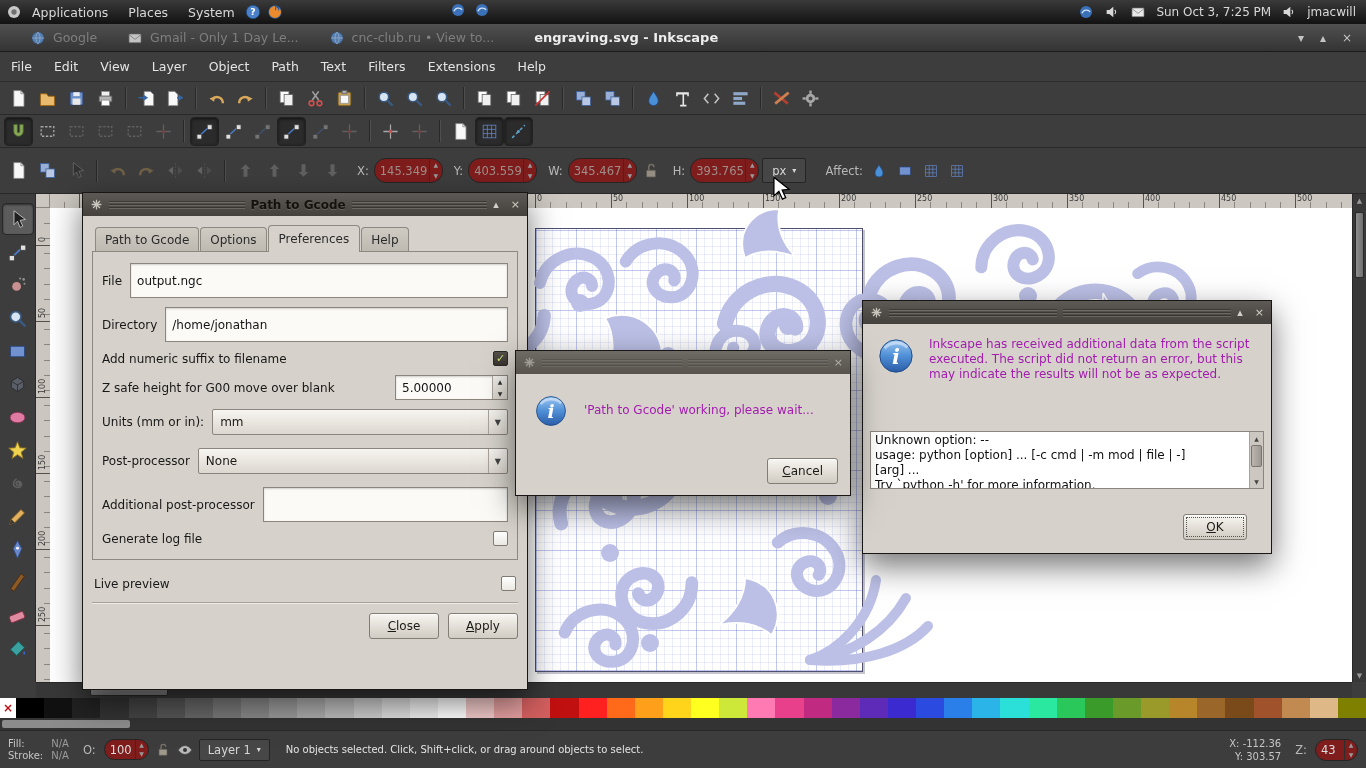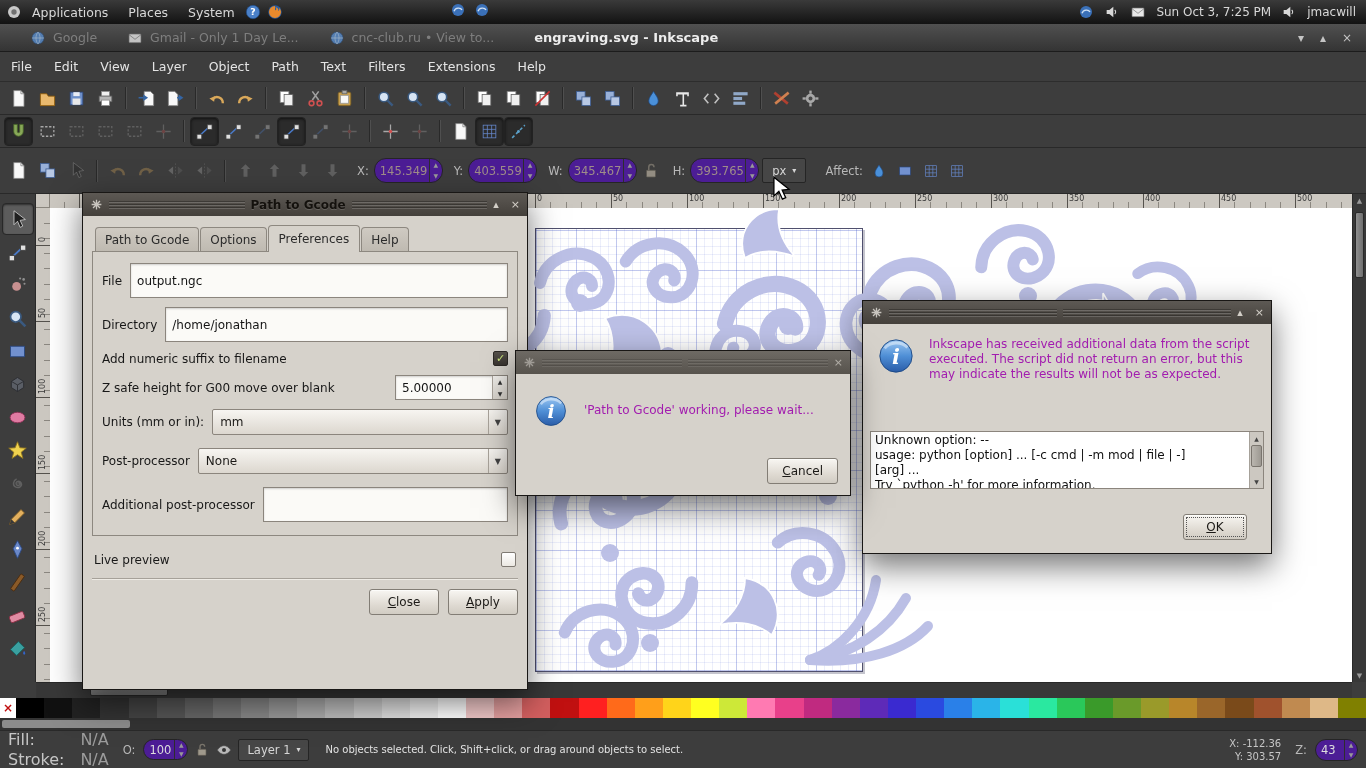--- a/index.html
+++ b/index.html
@@ -28,21 +28,21 @@
 #tb2{top:115px;height:33px}
 #tb3{top:148px;height:46px;gap:3px}
 .tbtn{width:27px;height:27px;border-radius:3px;display:flex;align-items:center;justify-content:center;flex:none}
 .tbtn svg{width:19px;height:19px}
 .tbtn.small{width:23px;height:23px}
 .tbtn.small svg{width:16px;height:16px}
 .tbtn.pressed{background:#2b2b2b;box-shadow:inset 0 1px 3px rgba(0,0,0,.65);outline:1px solid #222}
 .tbtn.dim{opacity:.33}
 .tsep{width:2px;height:22px;margin:0 4px;border-left:1px solid #292929;border-right:1px solid #4f4f4f;flex:none}
 .fieldlab{color:#b8b8b8;font-size:11.5px;margin:0 2px 0 8px;flex:none}
-.spin{display:flex;height:25px;background:#4c1d95;border:1px solid #252525;border-radius:12px;overflow:hidden;flex:none}
+.spin{display:flex;height:25px;background:#7f1d1d;border:1px solid #252525;border-radius:12px;overflow:hidden;flex:none}
 .spin .val{width:54px;display:flex;align-items:center;padding:0 5px;color:#9f8d89;font-size:11.5px}
 .spin .arrows{width:13px;display:flex;flex-direction:column;border-left:1px solid #2e2e2e;color:#999}
 .spin .arrows span{flex:1;display:flex;align-items:center;justify-content:center;font-size:6px;line-height:1}
 .unitbtn{display:flex;align-items:center;gap:6px;height:25px;padding:0 9px;background:#464646;border:1px solid #252525;border-radius:2px;color:#d6d6d6;font-size:11.5px;flex:none}
 .locksvg{width:18px;height:18px;opacity:.7;flex:none;margin:0 2px}
 
 #toolbox{position:absolute;left:0;top:194px;width:36px;bottom:86px;background:#3d3d3d;border-right:1px solid #292929;display:flex;flex-direction:column;align-items:center;padding-top:10px;gap:3px;z-index:7}
 .toolbtn{width:30px;height:30px;border-radius:3px;display:flex;align-items:center;justify-content:center;flex:none}
 .toolbtn svg{width:21px;height:21px}
 .toolbtn.pressed{background:#5c5c5c;box-shadow:inset 0 1px 2px rgba(0,0,0,.5);outline:1px solid #282828}
@@ -63,21 +63,21 @@
 #hscroll{position:absolute;left:36px;right:14px;top:682px;height:16px;background:#383838;border-top:1px solid #292929;z-index:7}
 #hscroll .hhandle{position:absolute;top:2px;height:11px;left:54px;width:78px;background:linear-gradient(#9a9a9a,#777);border-radius:2px;border:1px solid #2a2a2a}
 
 #palette{position:absolute;left:0;right:0;top:698px;height:20px;display:flex;z-index:8;background:#2e2e2e}
 .swatch{flex:1;height:100%}
 .swatch-none{width:16px;flex:none;background:#fff;color:#c01010;font-weight:bold;display:flex;align-items:center;justify-content:center;font-size:12px}
 #palscroll{position:absolute;left:0;right:0;top:718px;height:12px;background:#333;z-index:8}
 #palscroll .hhandle{position:absolute;top:2px;height:8px;left:2px;width:128px;background:#8c8c8c;border-radius:2px}
 
 #statusbar{position:absolute;left:0;right:0;top:730px;height:38px;background:#3d3d3d;border-top:1px solid #292929;display:flex;align-items:center;z-index:8;color:#d6d6d6;padding:0 8px;gap:6px}
-.fsblock{display:grid;grid-template-columns:auto auto;gap:1px 16px;font-size:16px;color:#c6c6c6;flex:none}
+.fsblock{display:grid;grid-template-columns:auto auto;gap:1px 8px;font-size:10px;color:#c6c6c6;flex:none}
 .fsval{color:#9c9c9c}
 .sicon{width:16px;height:16px;flex:none;opacity:.8}
 .layercombo{display:flex;align-items:center;gap:6px;height:22px;padding:0 8px;background:#474747;border:1px solid #252525;border-radius:2px;font-size:11.5px;flex:none}
 .statusmsg{font-size:10px;color:#e2e2e2;margin-left:10px;flex:1;white-space:nowrap;overflow:hidden}
 .coords{display:flex;flex-direction:column;font-size:10px;color:#c6c6c6;text-align:right;line-height:1.3;flex:none}
 
 .dlg{position:absolute;background:#d6d2cb;border:1px solid #191715;box-shadow:0 12px 30px rgba(0,0,0,.55);color:#1a1a1a}
 .dlg-title{height:23px;background:linear-gradient(#5d5954,#44403b);display:flex;align-items:center;padding:0 7px;gap:6px}
 .dlg-title.unfocused{background:linear-gradient(#6e6a64,#57534d)}
 .dlg-title .ridge{flex:1;height:9px;background:repeating-linear-gradient(0deg,rgba(255,255,255,.16) 0 1px,rgba(0,0,0,.28) 1px 2px,transparent 2px 3px)}
@@ -1098,20 +1098,24 @@
           <span>Post-processor</span>
           <div class="combo grow">
               <span>None</span>
               <span class="carr">▼</span>
             </div>
         </div>
         <div class="frow" style="margin-top:13px">
           <span>Additional post-processor</span>
           <input class="entry grow" value="" style="">
         </div>
+        <div class="frow">
+          <span>Generate log file</span>
+          <span class="chk" style="margin-left:auto"></span>
+        </div>
       </div>
       <div class="frow" style="margin-top:16px;padding:0 2px">
         <span>Live preview</span>
         <span class="chk" style="margin-left:auto"></span>
       </div>
       <div class="dlgsep"></div>
       <div class="btnrow">
         <div class="gtkbtn">Close</div>
         <div class="gtkbtn">Apply</div>
       </div>

